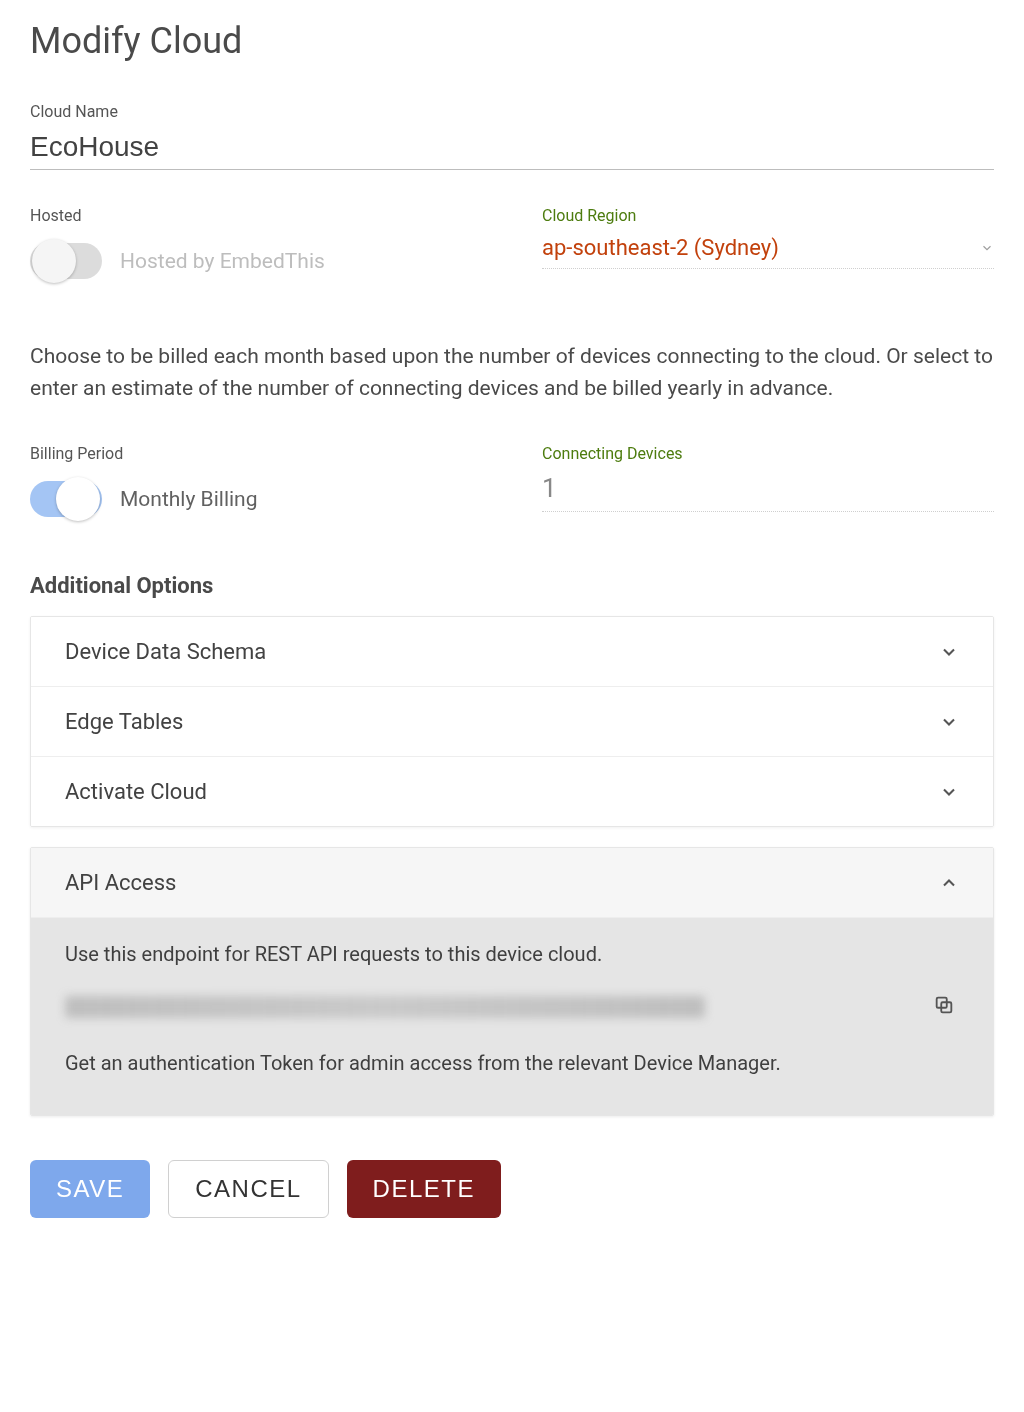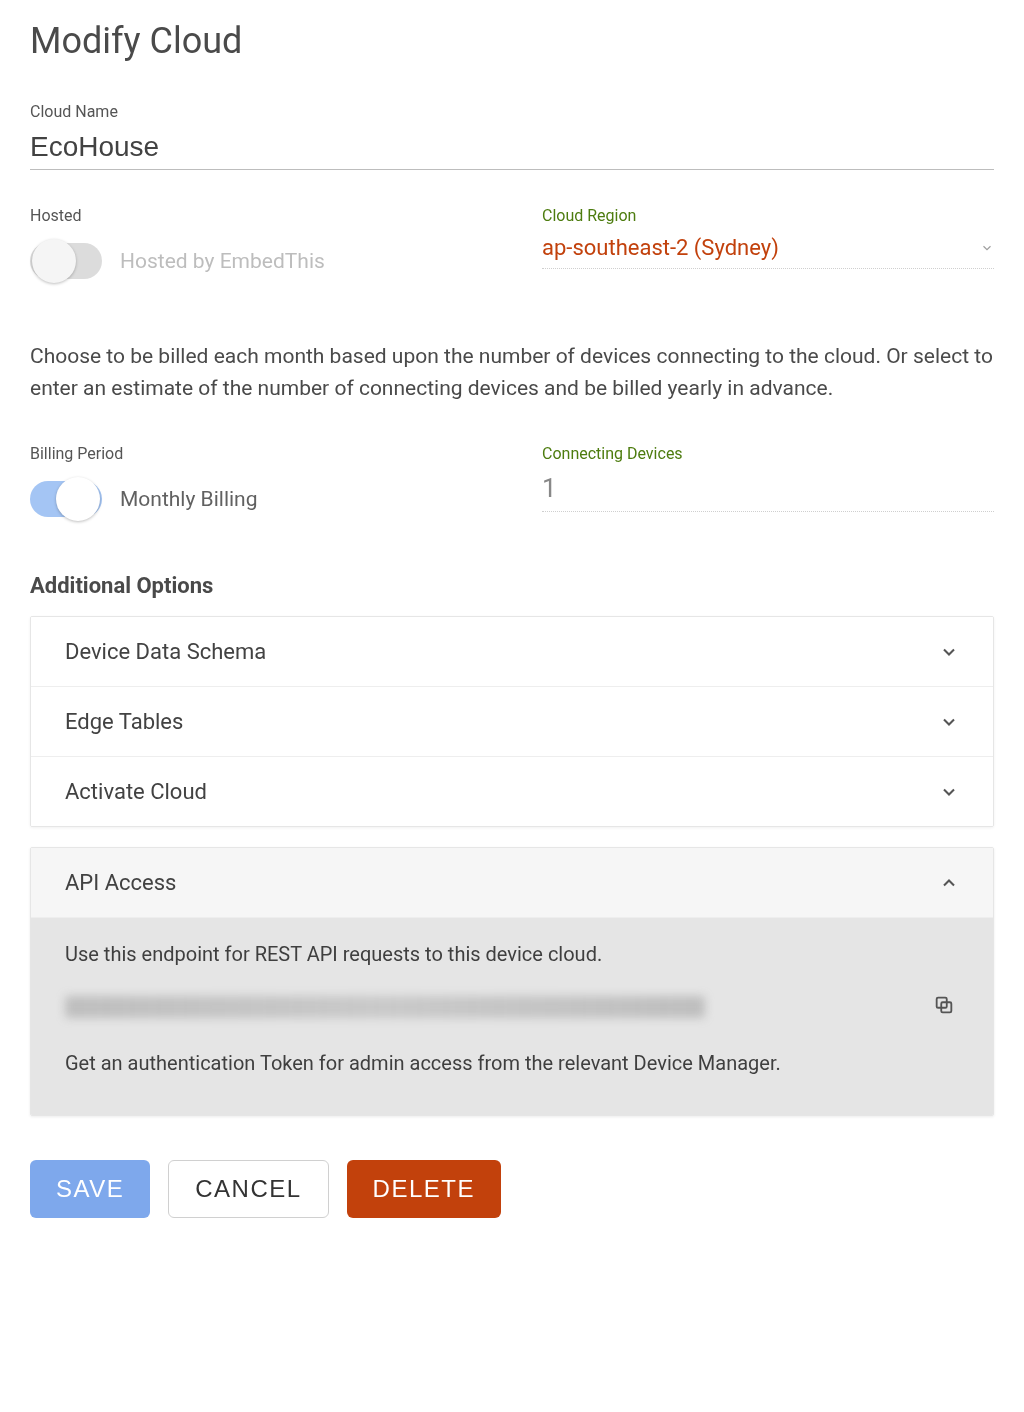--- a/index.html
+++ b/index.html
@@ -171,21 +171,21 @@
     font-size: 24px;
     letter-spacing: 1.5px;
     padding: 14px 26px;
     border-radius: 6px;
     border: none;
     cursor: pointer;
     font-weight: 500;
   }
   .btn-primary { background: #7ea8ec; color: #fff; }
   .btn-secondary { background: #fff; color: #333; border: 1px solid #d0d0d0; }
-  .btn-danger { background: #c2410c; color: #fff; }
+  .btn-danger { background: #7f1d1d; color: #fff; }
 
   
   .chev svg { width: 20px; height: 20px; display: block; }
   .chev-up svg { transform: rotate(180deg); }
   .chev-sm svg { width: 14px; height: 14px; }
 </style>
 </head>
 <body>
 
 <h1 class="page-title">Modify Cloud</h1>

